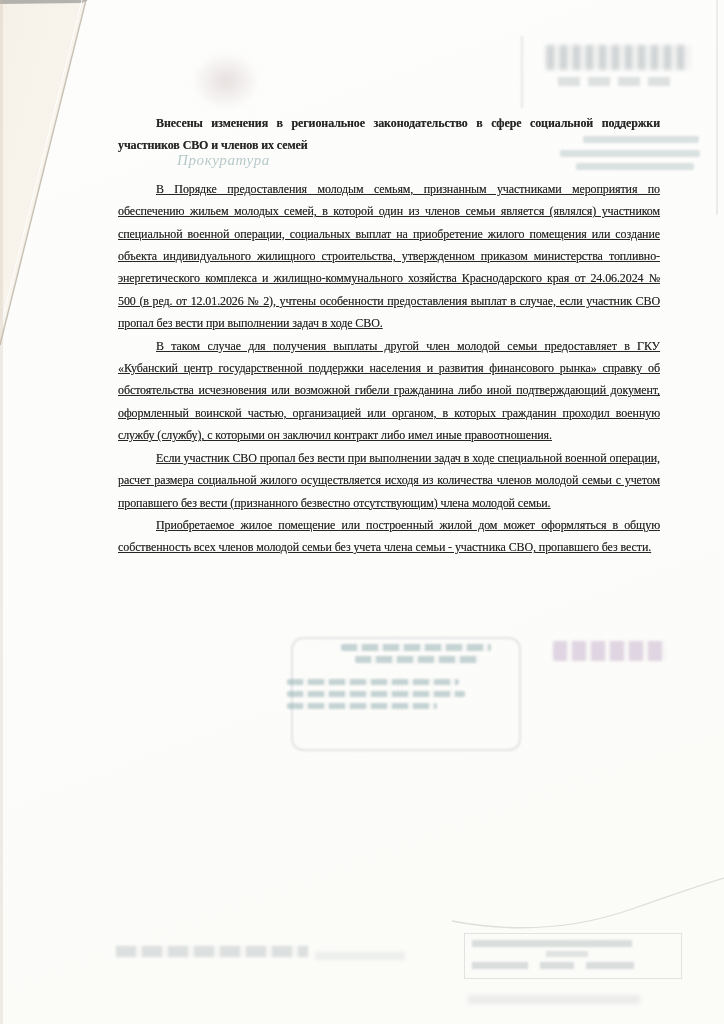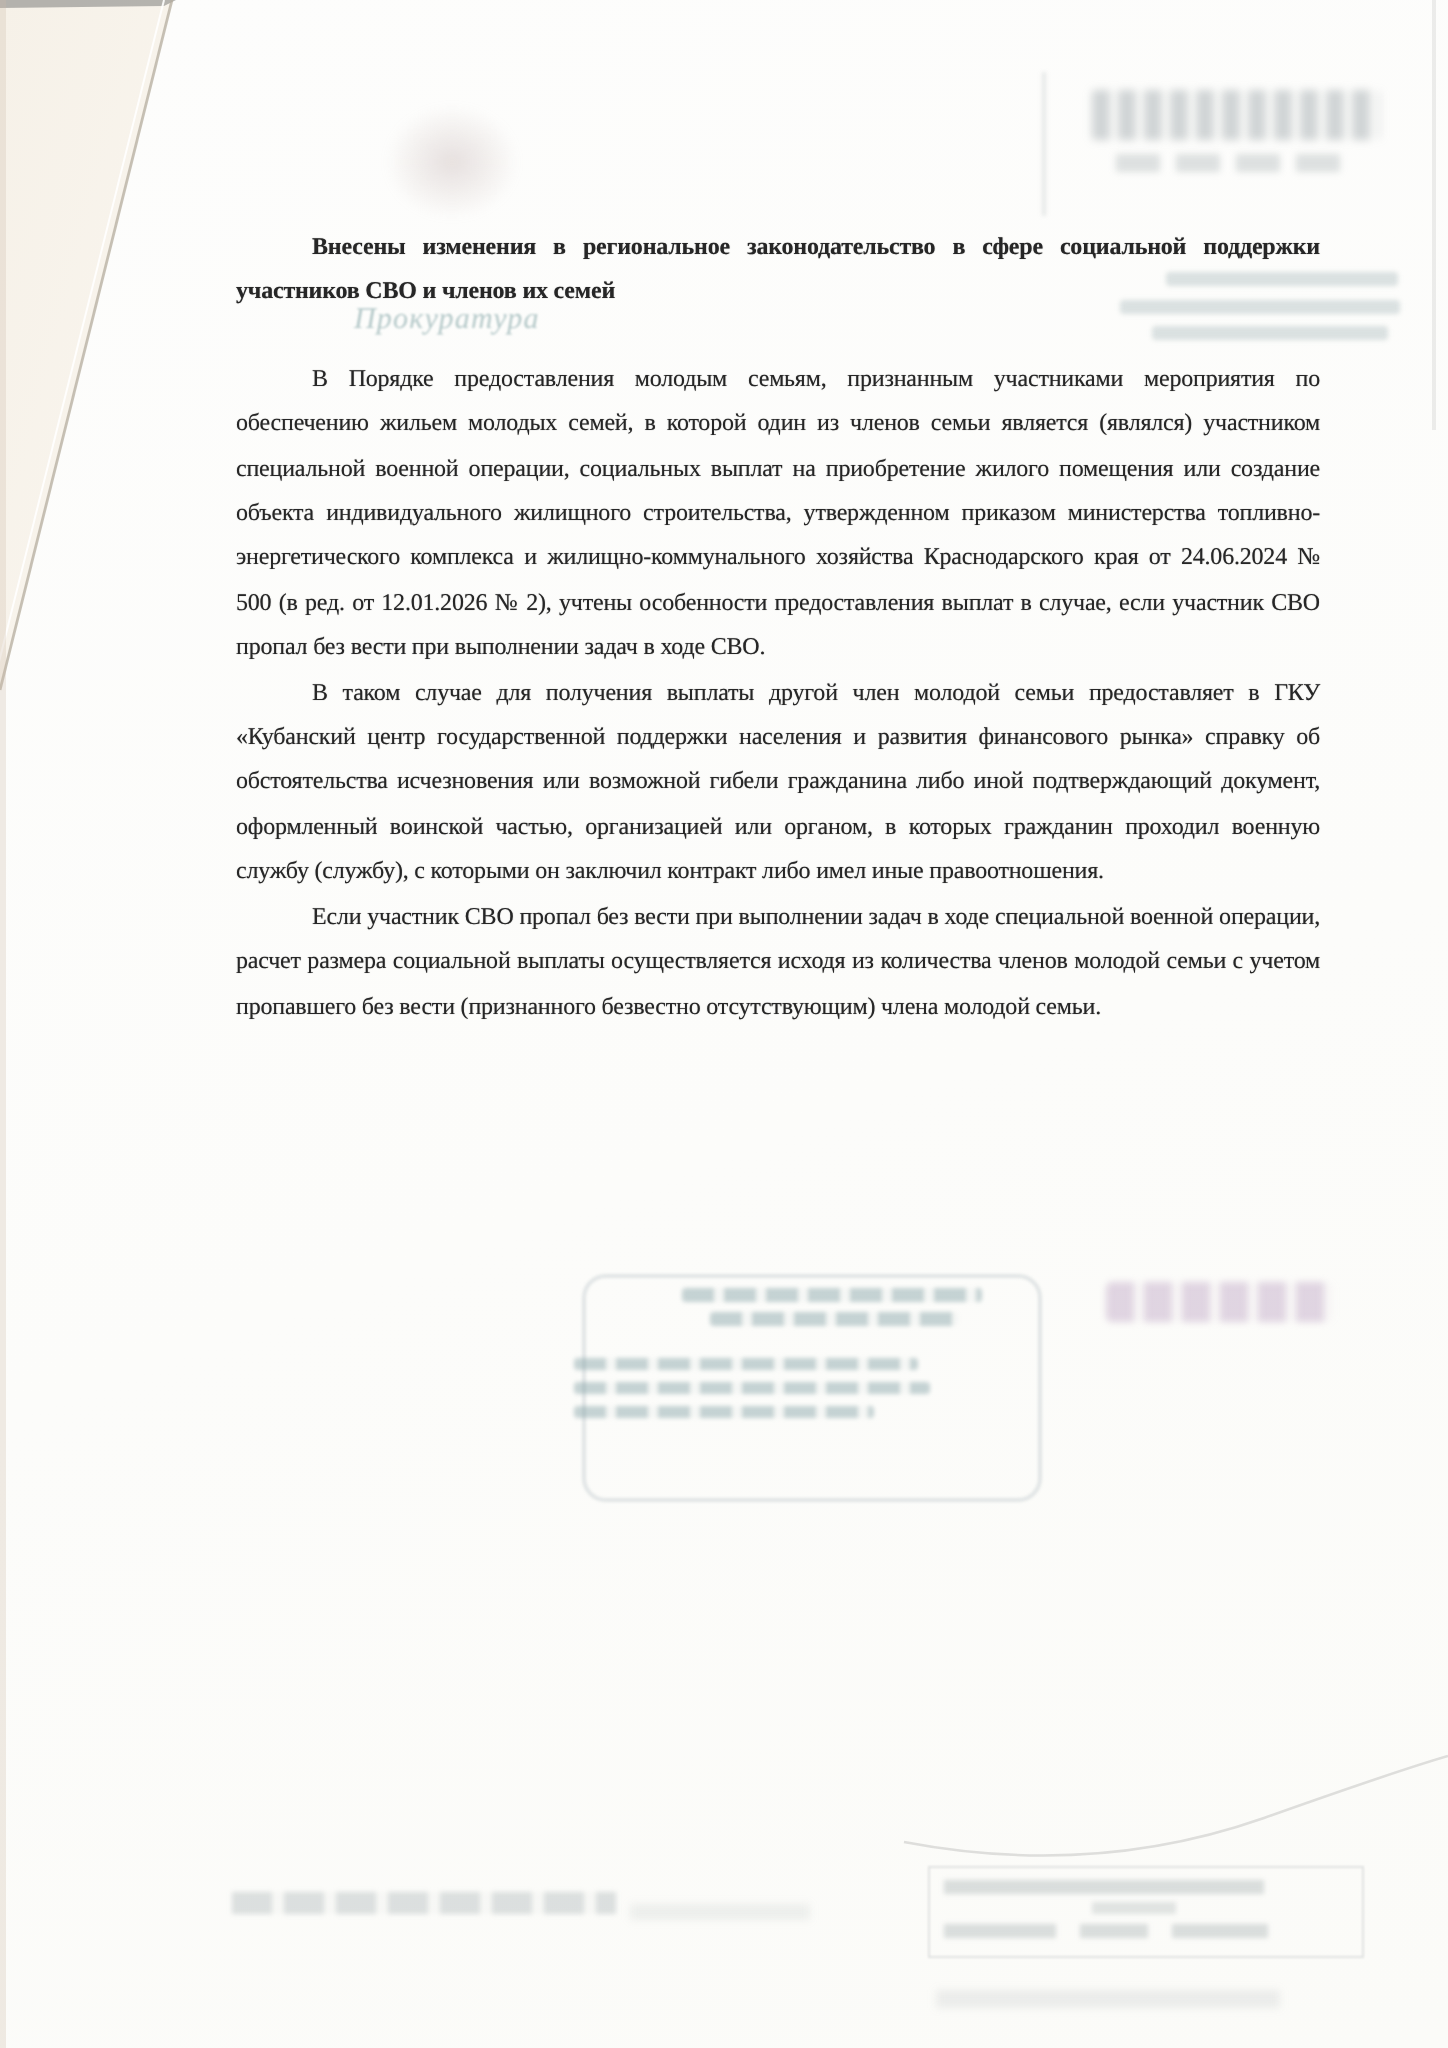--- a/index.html
+++ b/index.html
@@ -18,21 +18,21 @@
     position:absolute;left:118px;top:112px;width:542px;
     color:#262626;
     font-size:12px;line-height:22.4px;letter-spacing:-0.1px;
     text-align:justify;
     text-shadow:0 0 .5px rgba(40,40,40,.55);
   }
   .doc-title{
     font-weight:bold;margin:0 0 21px 0;
     text-indent:38px;
   }
-  .doc-body p.para{margin:0;text-indent:38px;}
+  .doc-body p.para{margin:0;text-indent:38px;text-decoration:underline;}
   
   .bt{position:absolute;pointer-events:none;}
   .fold-triangle{
     left:0;top:0;width:120px;height:360px;
     clip-path:polygon(0 0,86px 0,0 345px);
     background:linear-gradient(105deg,#f6f1e8 0%,#f9f5ee 70%);
   }
   .fold-top-sliver{
     left:0;top:0;width:88px;height:4px;
     clip-path:polygon(0 0,88px 0,82px 3px,0 4px);
@@ -139,16 +139,17 @@
   <div class="bt brb-line br2"></div>
   <div class="bt brb-line br3"></div>
   <div class="bt brb-line br4"></div>
   <div class="bt brb-line br5"></div>
   <div class="bt bottom-smudge"></div>
 
   <div class="doc-body">
     <p class="doc-title">Внесены изменения в региональное законодательство в сфере социальной поддержки участников СВО и членов их семей</p>
     <p class="para">В Порядке предоставления молодым семьям, признанным участниками мероприятия по обеспечению жильем молодых семей, в которой один из членов семьи является (являлся) участником специальной военной операции, социальных выплат на приобретение жилого помещения или создание объекта индивидуального жилищного строительства, утвержденном приказом министерства топливно-энергетического комплекса и жилищно-коммунального хозяйства Краснодарского края от 24.06.2024 № 500 (в ред. от 12.01.2026 № 2), учтены особенности предоставления выплат в случае, если участник СВО пропал без вести при выполнении задач в ходе СВО.</p>
     <p class="para">В таком случае для получения выплаты другой член молодой семьи предоставляет в ГКУ «Кубанский центр государственной поддержки населения и развития финансового рынка» справку об обстоятельства исчезновения или возможной гибели гражданина либо иной подтверждающий документ, оформленный воинской частью, организацией или органом, в которых гражданин проходил военную службу (службу), с которыми он заключил контракт либо имел иные правоотношения.</p>
-    <p class="para">Если участник СВО пропал без вести при выполнении задач в ходе специальной военной операции, расчет размера социальной выплаты осуществляется исходя из количества членов молодой семьи с учетом пропавшего без вести (признанного безвестно отсутствующим) члена молодой семьи.</p>
+    <p class="para">Если участник СВО пропал без вести при выполнении задач в ходе специальной военной операции, расчет размера социальной жилого осуществляется исходя из количества членов молодой семьи с учетом пропавшего без вести (признанного безвестно отсутствующим) члена молодой семьи.</p>
+    <p class="para">Приобретаемое жилое помещение или построенный жилой дом может оформляться в общую собственность всех членов молодой семьи без учета члена семьи - участника СВО, пропавшего без вести.</p>
   </div>
 
 </div>
 
 </body></html>

